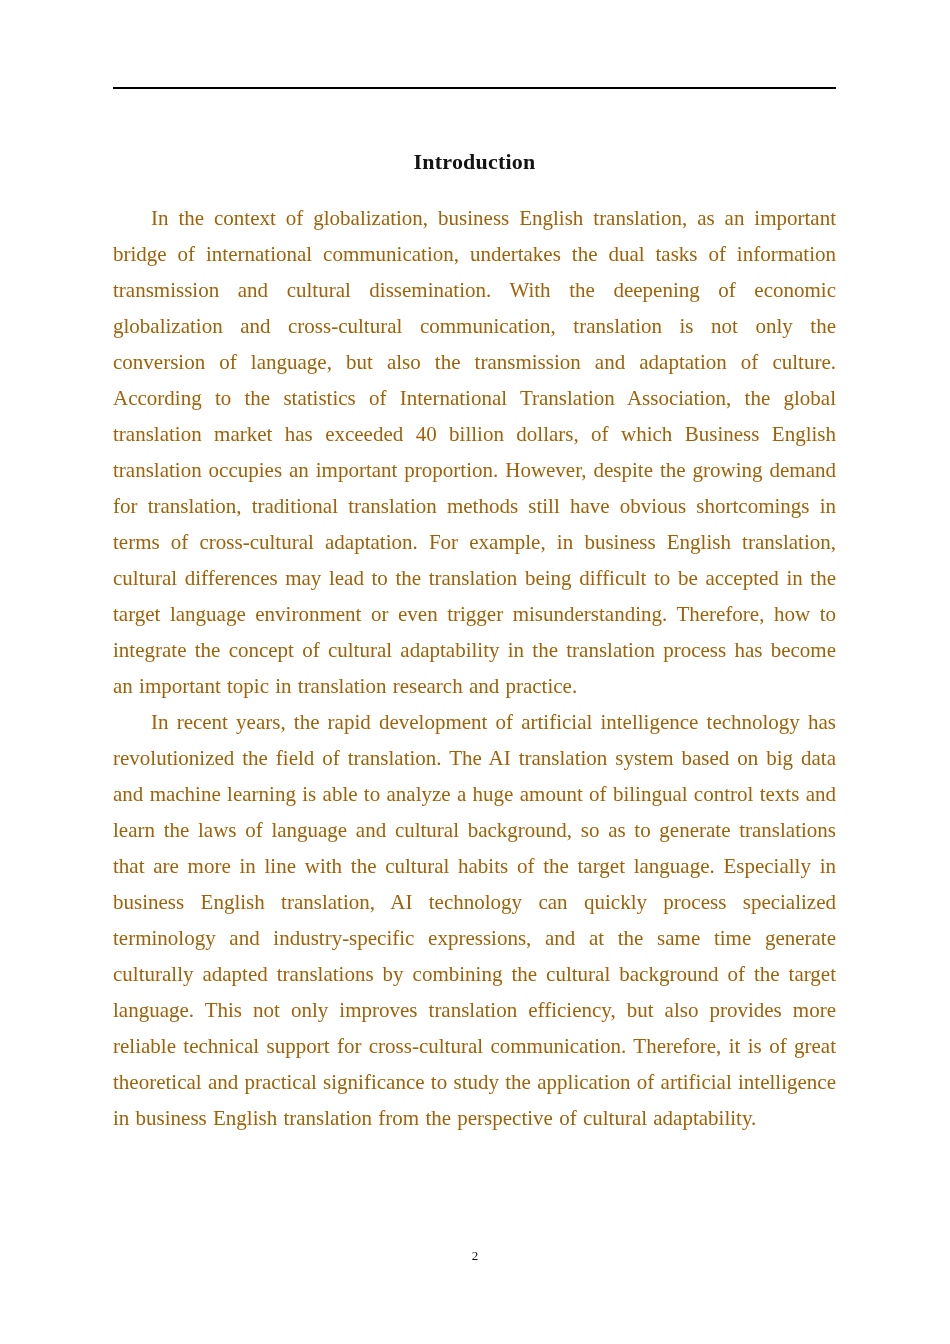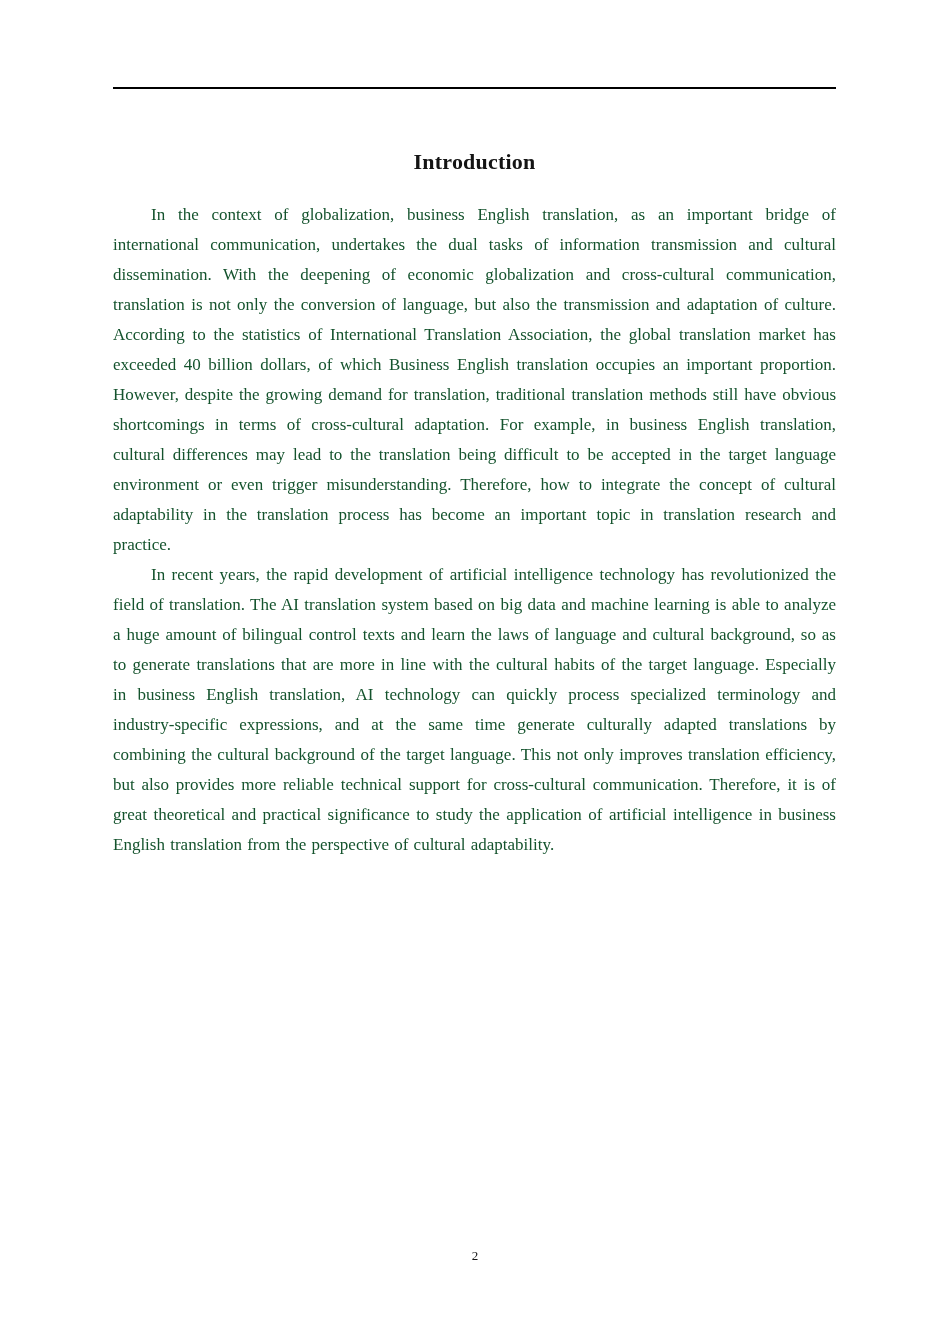--- a/index.html
+++ b/index.html
@@ -35,25 +35,25 @@
     letter-spacing: 0.2px;
     color: #141414;
   }
   .doc-body {
     position: absolute;
     top: 200px;
     left: 113px;
     width: 723px;
   }
   .doc-body p {
-    font-size: 17px;
-    line-height: 30px;
+    font-size: 21px;
+    line-height: 36px;
     text-align: justify;
     text-indent: 38px;
-    color: #14532d;
+    color: #a16207;
     word-spacing: 1px;
   }
   .page-number {
     position: absolute;
     top: 1248px;
     left: 0;
     width: 100%;
     text-align: center;
     font-size: 13px;
     color: #141414;

